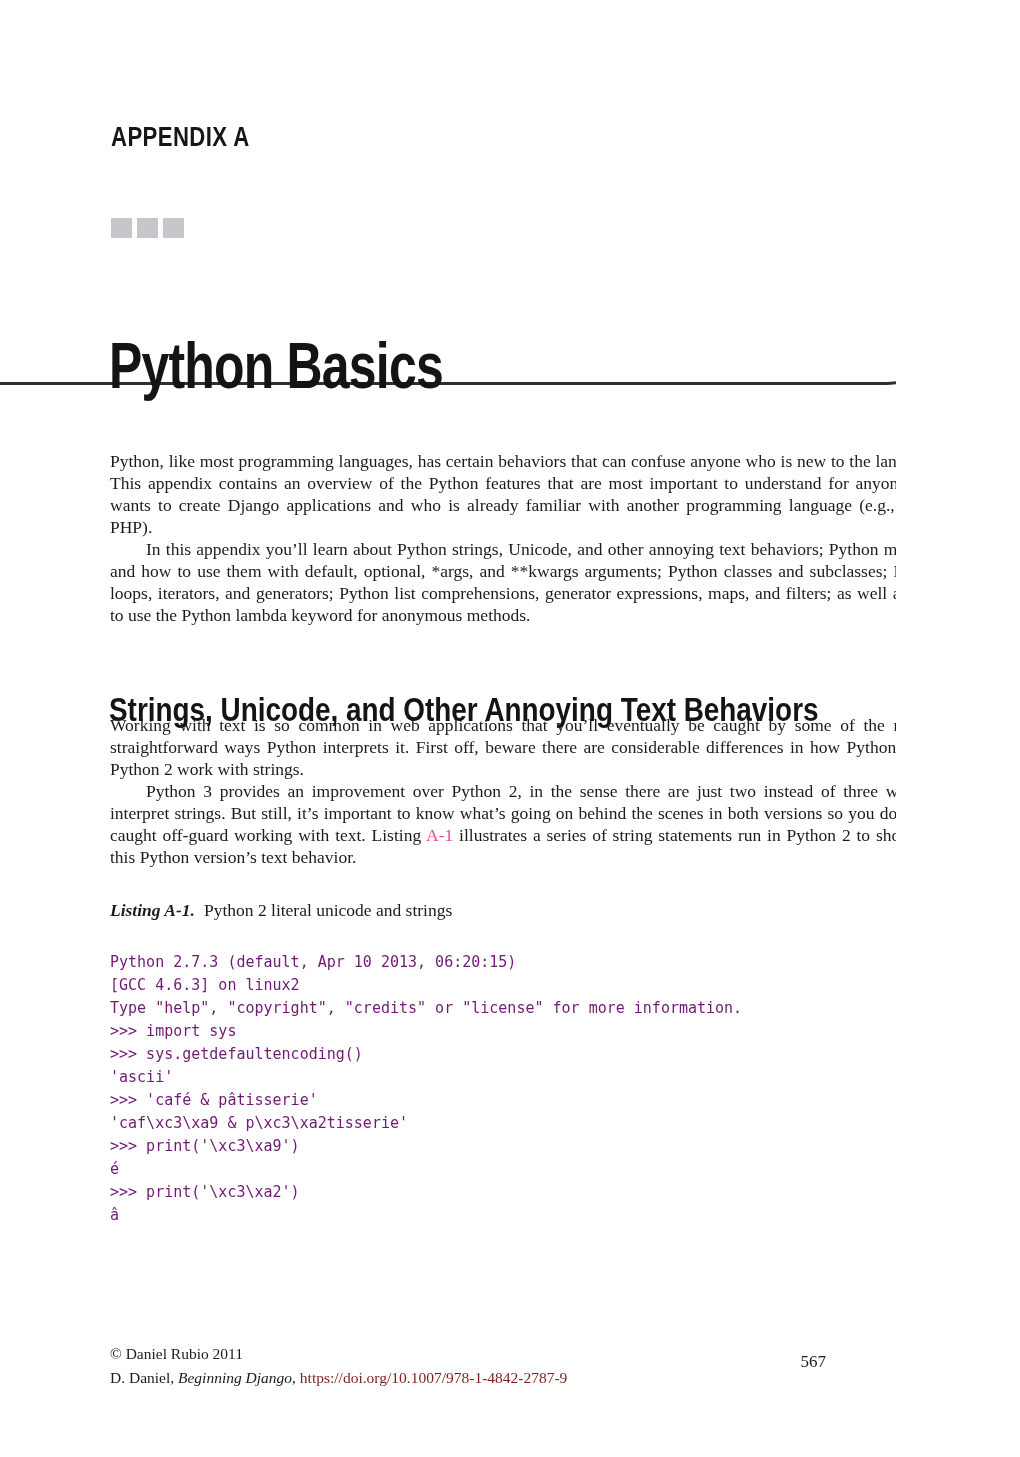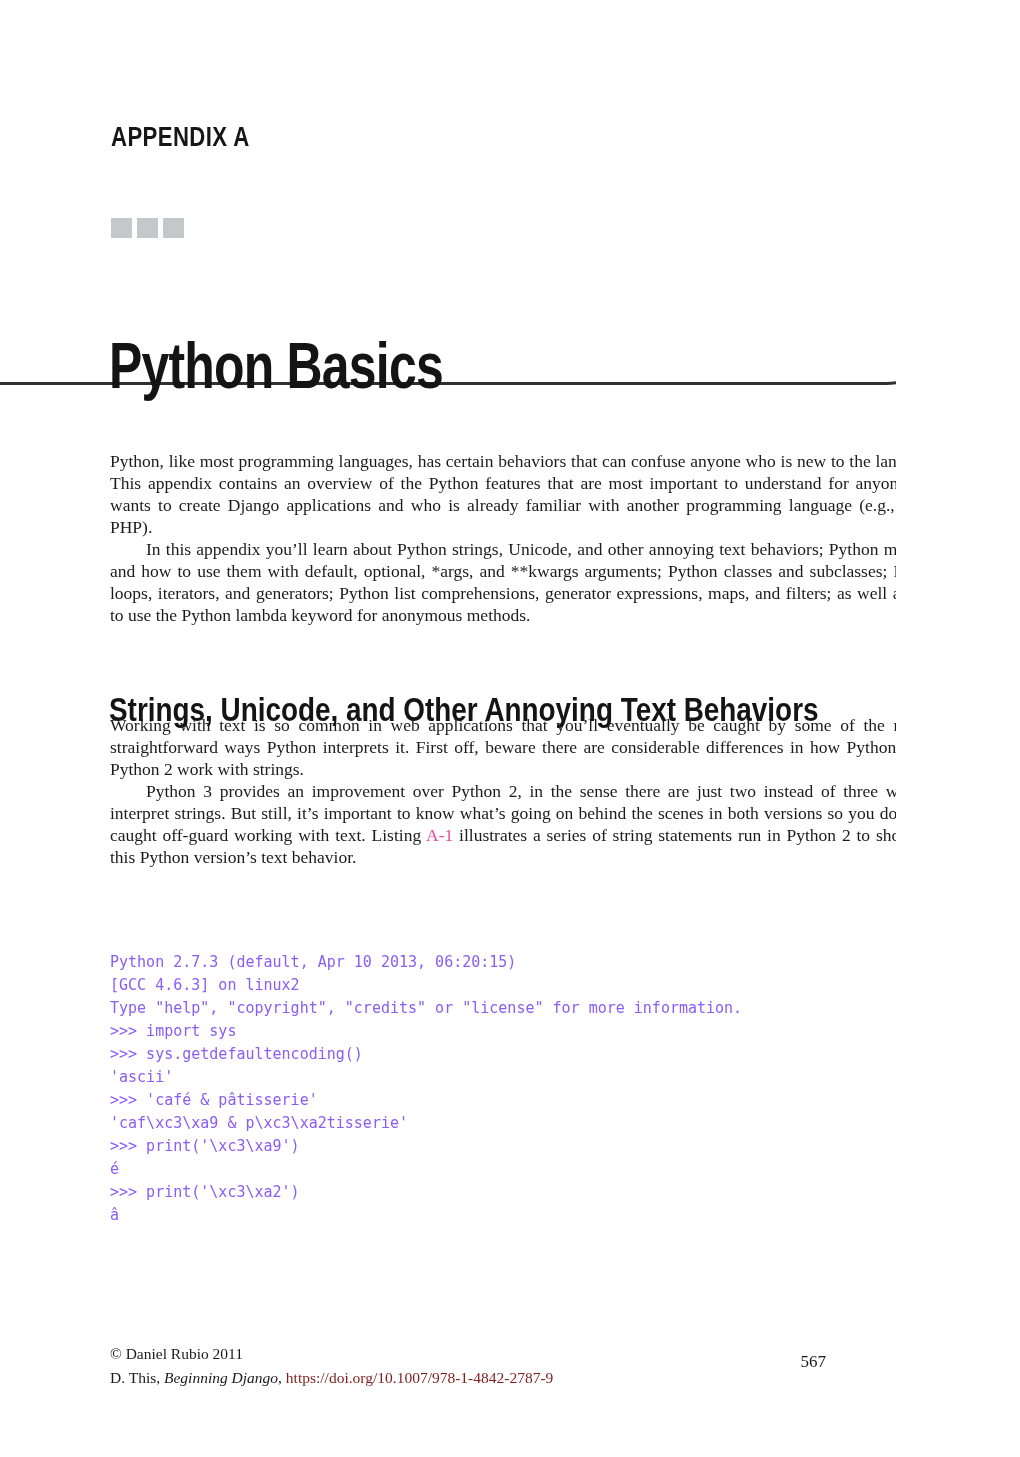--- a/index.html
+++ b/index.html
@@ -90,21 +90,21 @@
   .caption-label { font-style: italic; font-weight: bold; }
   .caption-text { margin-left: 9px; }
 
   .code-block {
     position: absolute;
     left: 110px; top: 936px;
     font-family: "DejaVu Sans Mono", monospace;
     font-size: 15px;
     line-height: 23px;
     white-space: pre;
-    color: #8b5cf6;
+    color: #701a75;
   }
 
   .footer-copyright {
     position: absolute;
     left: 110px; top: 1345px;
     font-size: 15.5px;
   }
   .footer-page-number {
     position: absolute;
     right: 70px; top: 1343px;
@@ -141,33 +141,36 @@
     <p class="indent">In this appendix you’ll learn about Python strings, Unicode, and other annoying text behaviors; Python methods and how to use them with default, optional, *args, and **kwargs arguments; Python classes and subclasses; Python loops, iterators, and generators; Python list comprehensions, generator expressions, maps, and filters; as well as how to use the Python lambda keyword for anonymous methods.</p>
   </div>
 
   <h2 class="section-heading">Strings, Unicode, and Other Annoying Text Behaviors</h2>
 
   <div class="body-text section-body">
     <p>Working with text is so common in web applications that you’ll eventually be caught by some of the not-so-straightforward ways Python interprets it. First off, beware there are considerable differences in how Python 9 and Python 2 work with strings.</p>
     <p class="indent"><span>Python 3 provides an improvement over Python 2, in the sense there are just two instead of three ways to interpret strings. But still, it’s important to know what’s going on behind the scenes in both versions so you don’t get caught off-guard working with text. Listing </span><a href="#" class="inline-link">A-1</a><span> illustrates a series of string statements run in Python 2 to showcase this Python version’s text behavior.</span></p>
   </div>
 
+  <div class="listing-caption">
+    <span class="caption-label">Listing A-1.</span><span class="caption-text">Python 2 literal unicode and strings</span>
+  </div>
 
   <pre class="code-block">Python 2.7.3 (default, Apr 10 2013, 06:20:15)
 [GCC 4.6.3] on linux2
 Type "help", "copyright", "credits" or "license" for more information.
 &gt;&gt;&gt; import sys
 &gt;&gt;&gt; sys.getdefaultencoding()
 'ascii'
 &gt;&gt;&gt; 'café &amp; pâtisserie'
 'caf\xc3\xa9 &amp; p\xc3\xa2tisserie'
 &gt;&gt;&gt; print('\xc3\xa9')
 é
 &gt;&gt;&gt; print('\xc3\xa2')
 â</pre>
 
   <div class="footer-copyright">© Daniel Rubio 2011</div>
   <div class="footer-page-number">567</div>
   <div class="footer-citation">
-    <span>D. This, </span><span class="book-title">Beginning Django</span><span>, </span><a href="#" class="doi-link">https://doi.org/10.1007/978-1-4842-2787-9</a>
+    <span>D. Daniel, </span><span class="book-title">Beginning Django</span><span>, </span><a href="#" class="doi-link">https://doi.org/10.1007/978-1-4842-2787-9</a>
   </div>
 
 </div>
 
 </body></html>

